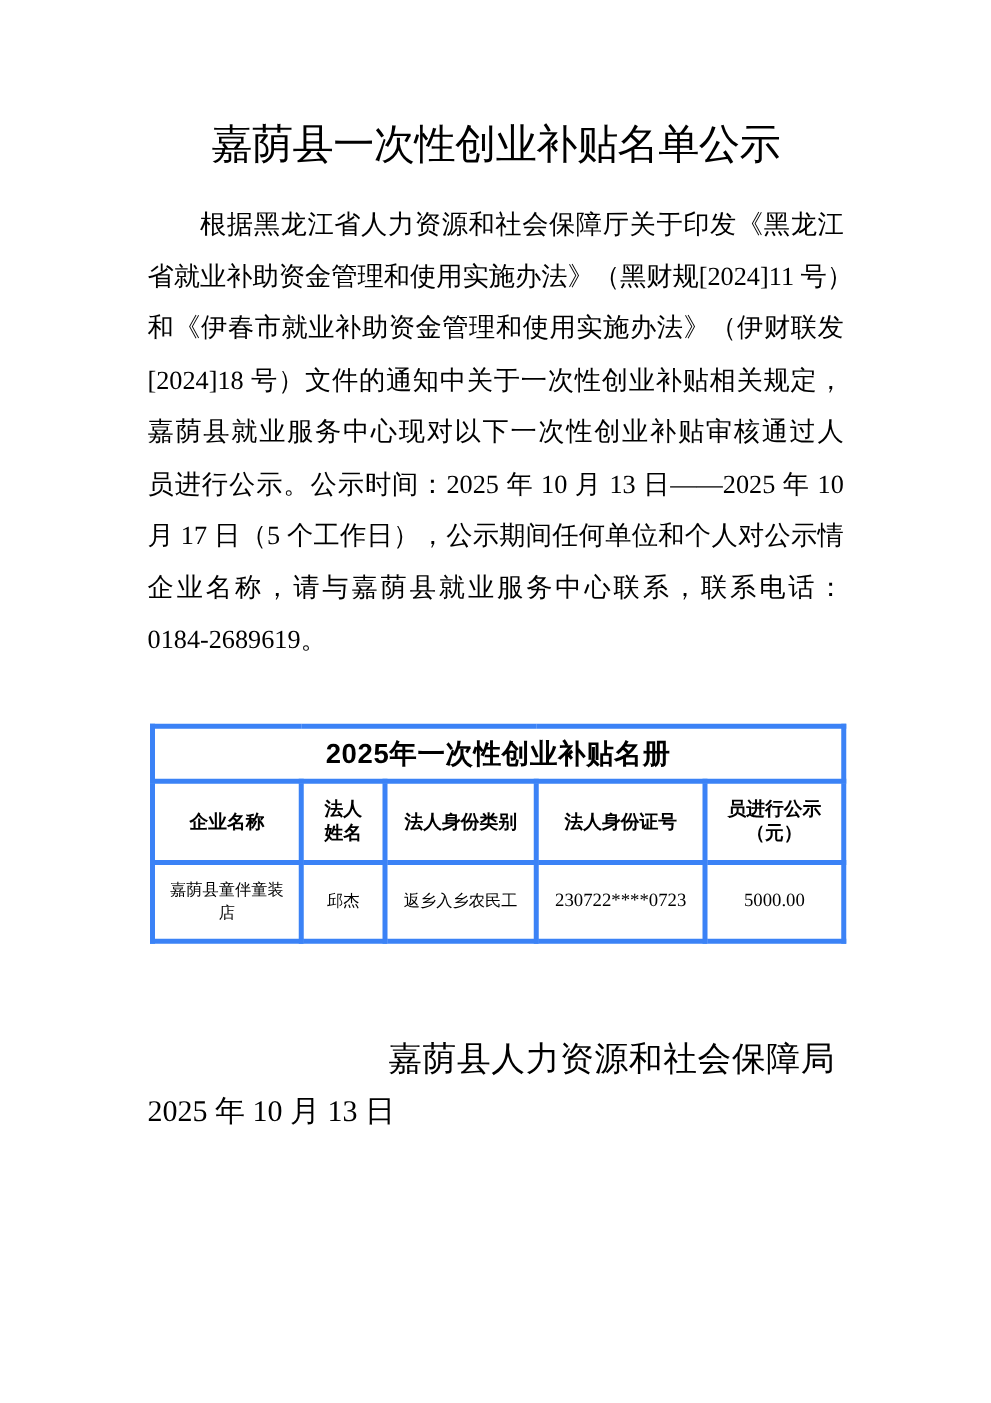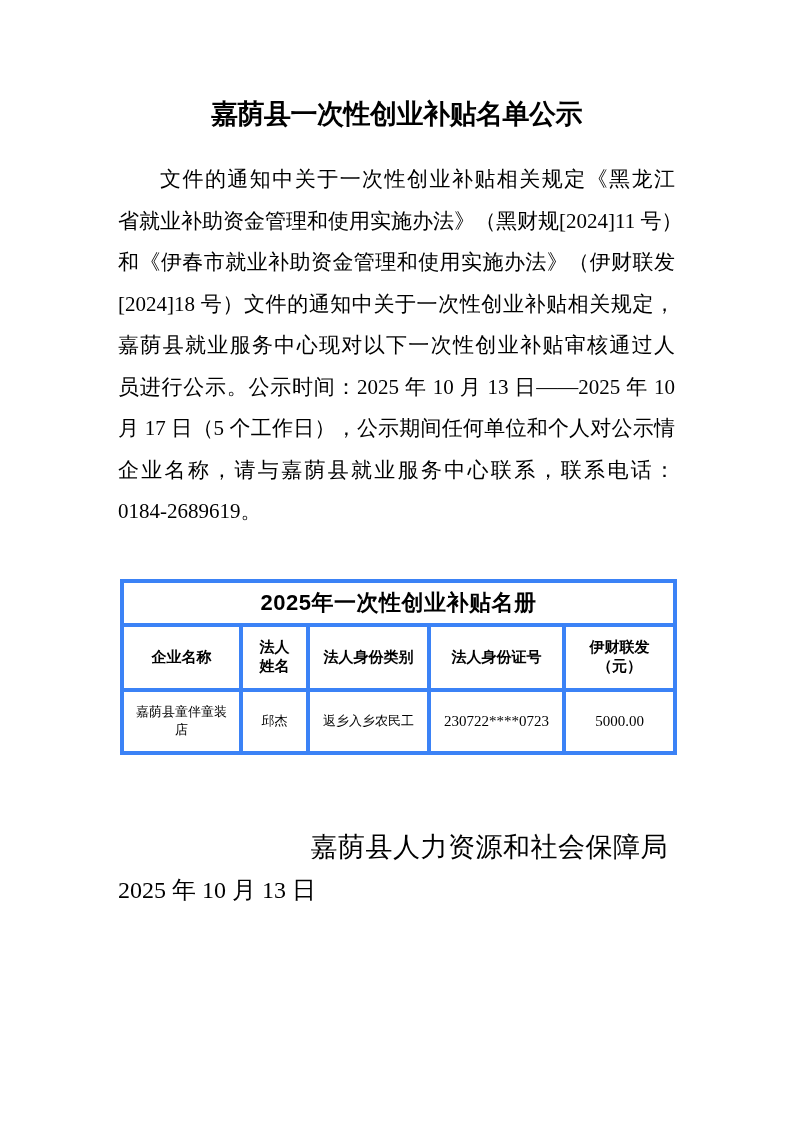--- a/index.html
+++ b/index.html
@@ -15,22 +15,22 @@
     overflow: hidden;
     color: #000000;
     box-sizing: border-box;
     padding: 0 118px;
     font-family: "Liberation Serif", "DejaVu Serif", serif;
   }
   .doc-title {
     margin: 0;
     margin-top: 96px;
     font-family: "Liberation Sans", "DejaVu Sans", sans-serif;
-    font-size: 27px;
-    font-weight: bold;
+    font-size: 33px;
+    font-weight: normal;
     line-height: 37px;
     text-align: center;
     letter-spacing: -0.5px;
     white-space: nowrap;
   }
   .body-text {
     margin-top: 26px;
     font-size: 21px;
     line-height: 41.5px;
   }
@@ -101,21 +101,21 @@
   }
 </style>
 </head>
 <body>
 
 <div class="page">
 
   <h1 class="doc-title">嘉荫县一次性创业补贴名单公示</h1>
 
   <div class="body-text">
-    <div class="body-line first">文件的通知中关于一次性创业补贴相关规定《黑龙江</div>
+    <div class="body-line first">根据黑龙江省人力资源和社会保障厅关于印发《黑龙江</div>
     <div class="body-line">省就业补助资金管理和使用实施办法》（黑财规[2024]11 号）</div>
     <div class="body-line">和《伊春市就业补助资金管理和使用实施办法》（伊财联发</div>
     <div class="body-line">[2024]18 号）文件的通知中关于一次性创业补贴相关规定，</div>
     <div class="body-line">嘉荫县就业服务中心现对以下一次性创业补贴审核通过人</div>
     <div class="body-line">员进行公示。公示时间：2025 年 10 月 13 日——2025 年 10</div>
     <div class="body-line">月 17 日（5 个工作日），公示期间任何单位和个人对公示情</div>
     <div class="body-line">企业名称，请与嘉荫县就业服务中心联系，联系电话：</div>
     <div class="body-line last">0184-2689619。</div>
   </div>
 
@@ -129,21 +129,21 @@
     </colgroup>
     <tbody>
       <tr>
         <td colspan="5" class="t-title-cell">2025年一次性创业补贴名册</td>
       </tr>
       <tr class="t-head-row">
         <th>企业名称</th>
         <th>法人姓名</th>
         <th>法人身份类别</th>
         <th>法人身份证号</th>
-        <th>伊财联发（元）</th>
+        <th>员进行公示（元）</th>
       </tr>
       <tr class="t-data-row">
         <td>嘉荫县童伴童装店</td>
         <td>邱杰</td>
         <td>返乡入乡农民工</td>
         <td class="num-cell">230722****0723</td>
         <td class="num-cell">5000.00</td>
       </tr>
     </tbody>
   </table>

